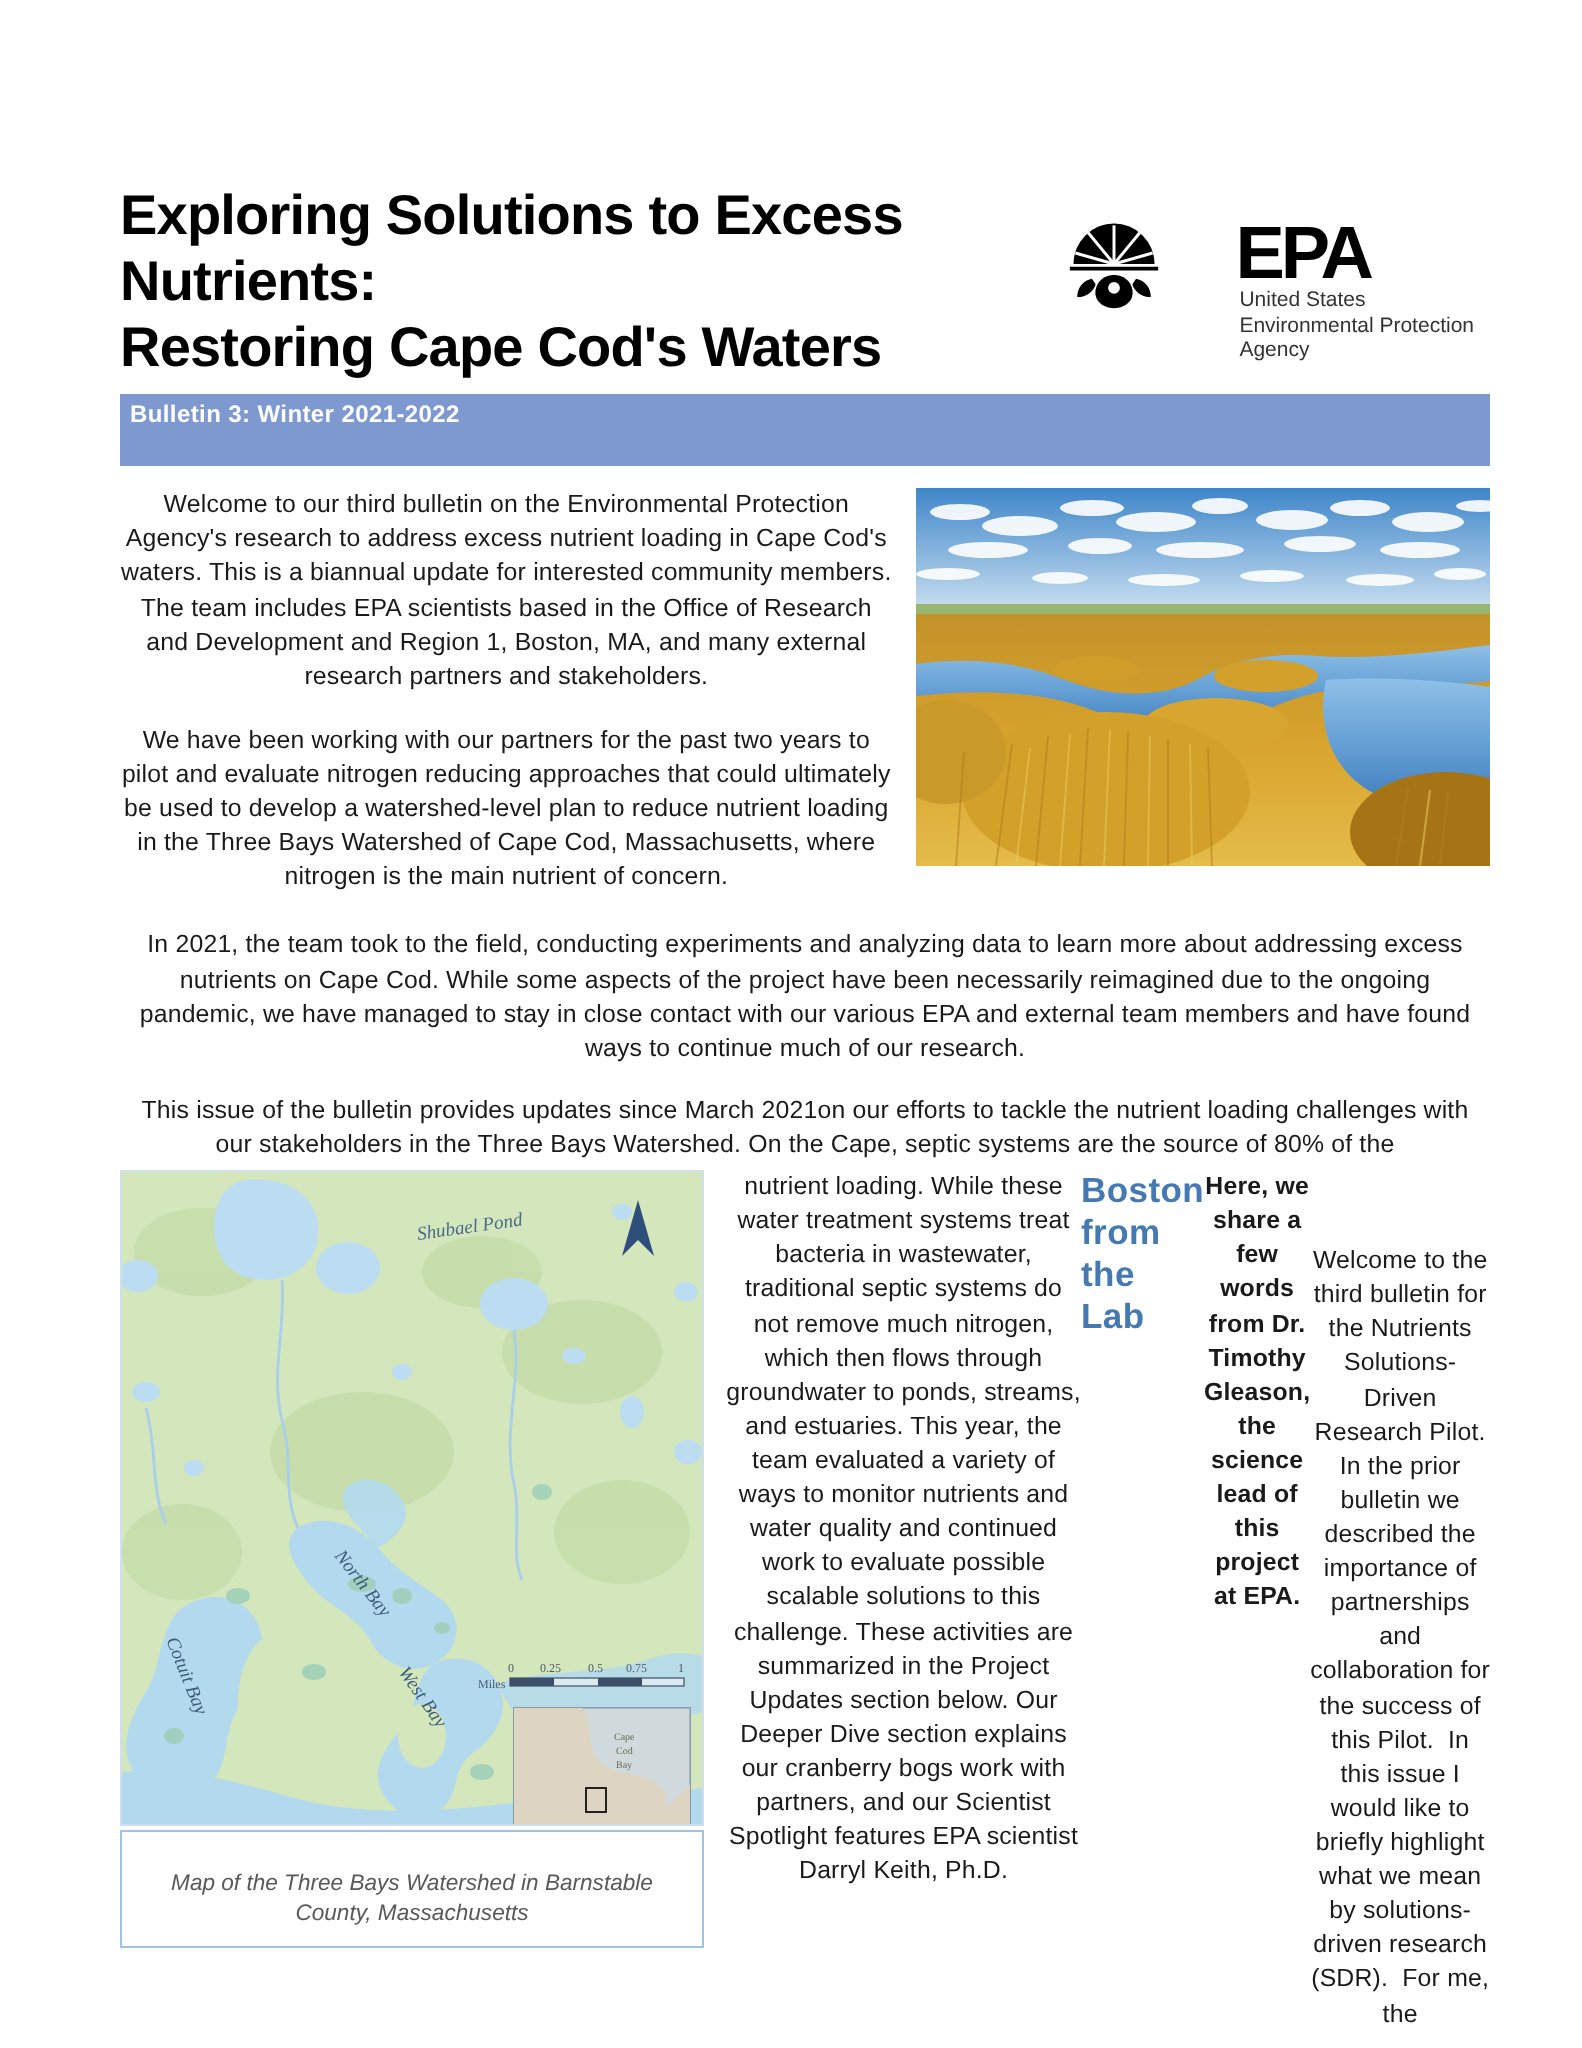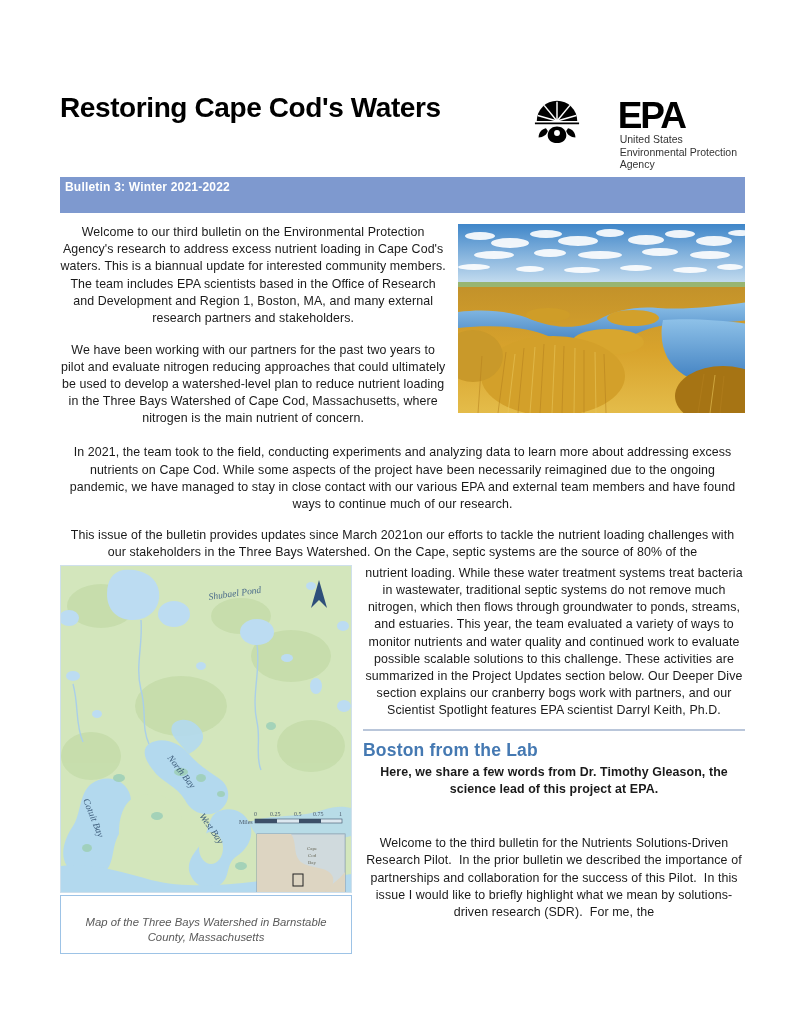--- a/index.html
+++ b/index.html
@@ -8,21 +8,21 @@
     width:791px; height:1024px; background:#ffffff; margin:0 auto;
     position:relative; font-family:"Liberation Sans", sans-serif; color:#1a1a1a;
     padding:92px 46px 0 60px; overflow:hidden;
   }
   
   .header-row { display:flex; justify-content:space-between; align-items:flex-start; }
   .doc-title {
     font-size:28px; font-weight:700; line-height:1.17; letter-spacing:-0.4px;
     color:#000; font-stretch:condensed; width:470px;
   }
-  .epa-block { display:flex; align-items:flex-start; margin-top:6px; margin-right:8px;gap:36px; }
+  .epa-block { display:flex; align-items:flex-start; margin-top:17px; margin-right:8px;gap:36px; }
   .epa-icon-svg { width:46px; height:46px; flex:0 0 auto; }
   .epa-texts { margin-left:2px; }
   .epa-acronym { font-size:37px; font-weight:800; letter-spacing:-2px; line-height:0.95; color:#000; }
   .epa-tagline { font-size:10.5px; line-height:1.18; color:#333; font-weight:500; margin-left:2px; }
   .banner {
     margin-top:7px; height:36px; background:#7e99cf; color:#ffffff;
     font-size:12px; font-weight:700; line-height:20px; padding-left:5px; letter-spacing:0.2px;
   }
   
   .body-text { font-size:12.4px; line-height:1.38; letter-spacing:0.1px; white-space:pre-wrap;text-align:center; }
@@ -32,33 +32,34 @@
   .intro-left p { margin-bottom:15px; }
   .photo-frame { width:291px; height:189px; overflow:hidden; }
   .full-para { width:685px; margin-top:2px; margin-bottom:14px; }
   .map-row { margin-top:4px; }
   .map-col { width:292px; flex:0 0 auto; }
   .map-svg-wrap { width:292px; height:328px; border:1px solid #cfe0ec; }
   .map-caption-box {
     width:292px; border:1px solid #9dc3e6; margin-top:2px; padding:19px 10px 7px;
     text-align:center; font-style:italic; font-size:11.3px; line-height:1.35; color:#595959;
   }
-  .right-col { width:382px; margin-left:11px; display:flex; flex-direction:column; }
+  .right-col { width:382px; margin-left:11px; display:flex; flex-direction:row; }
   .divider { border:none; border-top:2px solid #b9c6da; margin:10px 0 9px; }
   .section-heading { color:#4579b2; font-size:17.5px; font-weight:700; letter-spacing:0.2px; margin-bottom:3px; }
   .letter-para { margin-top:37px; }
   svg text { font-family:"Liberation Serif", serif; }
 </style>
 </head>
 <body>
 
 <div class="page">
 
   <div class="header-row">
     <div class="doc-title">
+      <div>Exploring Solutions to Excess Nutrients:</div>
       <div>Restoring Cape Cod's Waters</div>
     </div>
     <div class="epa-block">
       <svg class="epa-icon-svg" viewBox="0 0 50 50">
         <path d="M25,3 A22,22 0 0 1 47,25 L3,25 A22,22 0 0 1 25,3 Z" fill="#000"></path>
         <g stroke="#fff" stroke-width="1.6">
           <line x1="25" y1="25" x2="25" y2="4"></line>
           <line x1="25" y1="25" x2="11" y2="8"></line>
           <line x1="25" y1="25" x2="39" y2="8"></line>
           <line x1="25" y1="25" x2="4" y2="19"></line>

